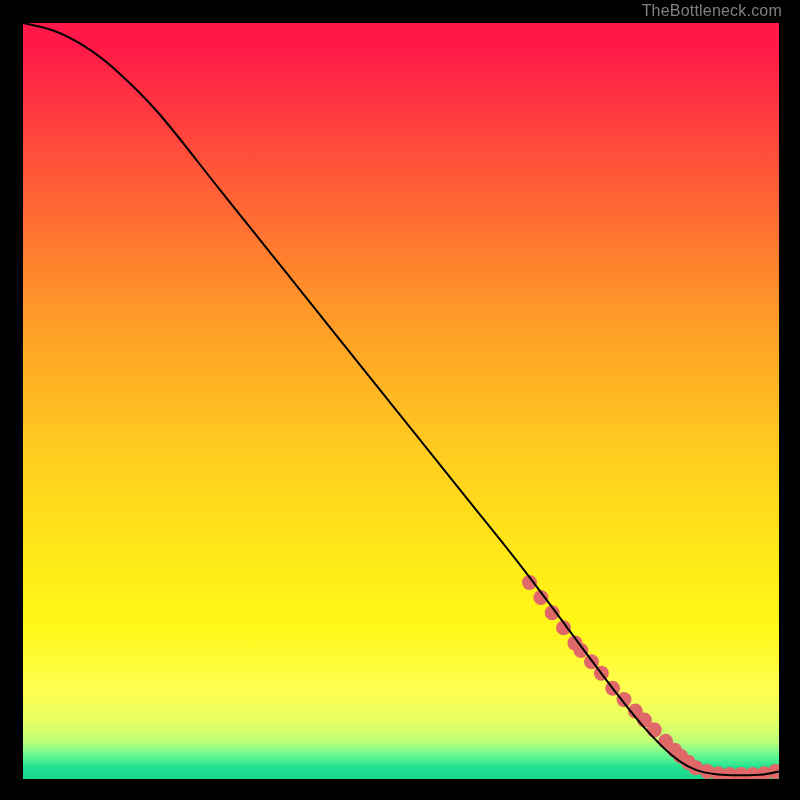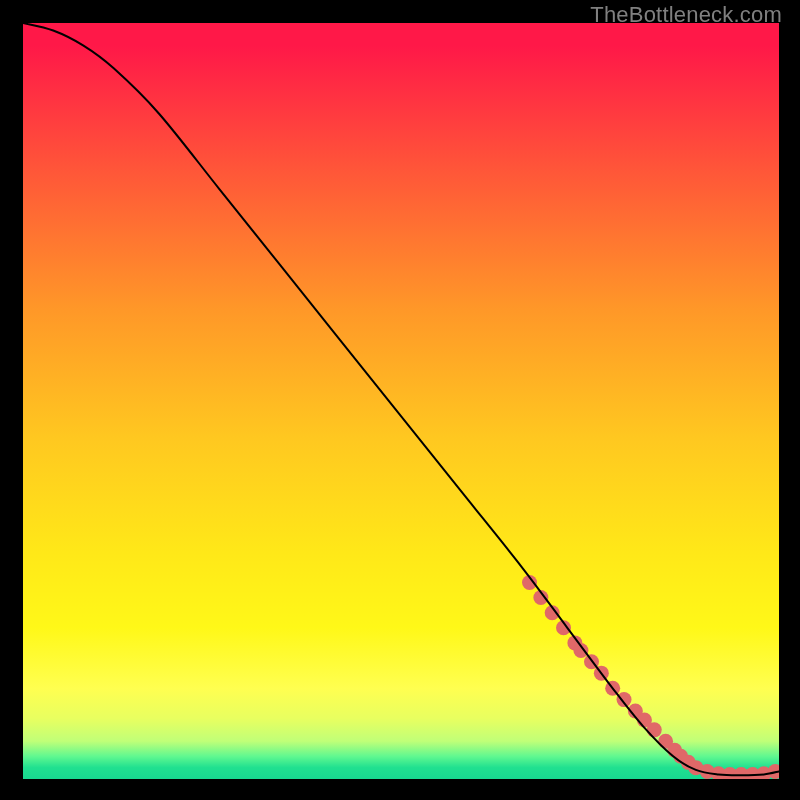--- a/index.html
+++ b/index.html
@@ -48,21 +48,21 @@
     position: absolute;
     inset: 0;
     width: 756px;
     height: 756px;
   }
   .watermark {
     position: absolute;
     top: 2px;
     right: 18px;
     color: #808080;
-    font-size: 22px;
+    font-size: 16px;
     letter-spacing: 0.2px;
   }
 </style>
 </head>
 <body>
 
 <div class="stage">
 
   <div class="watermark">TheBottleneck.com</div>
 

